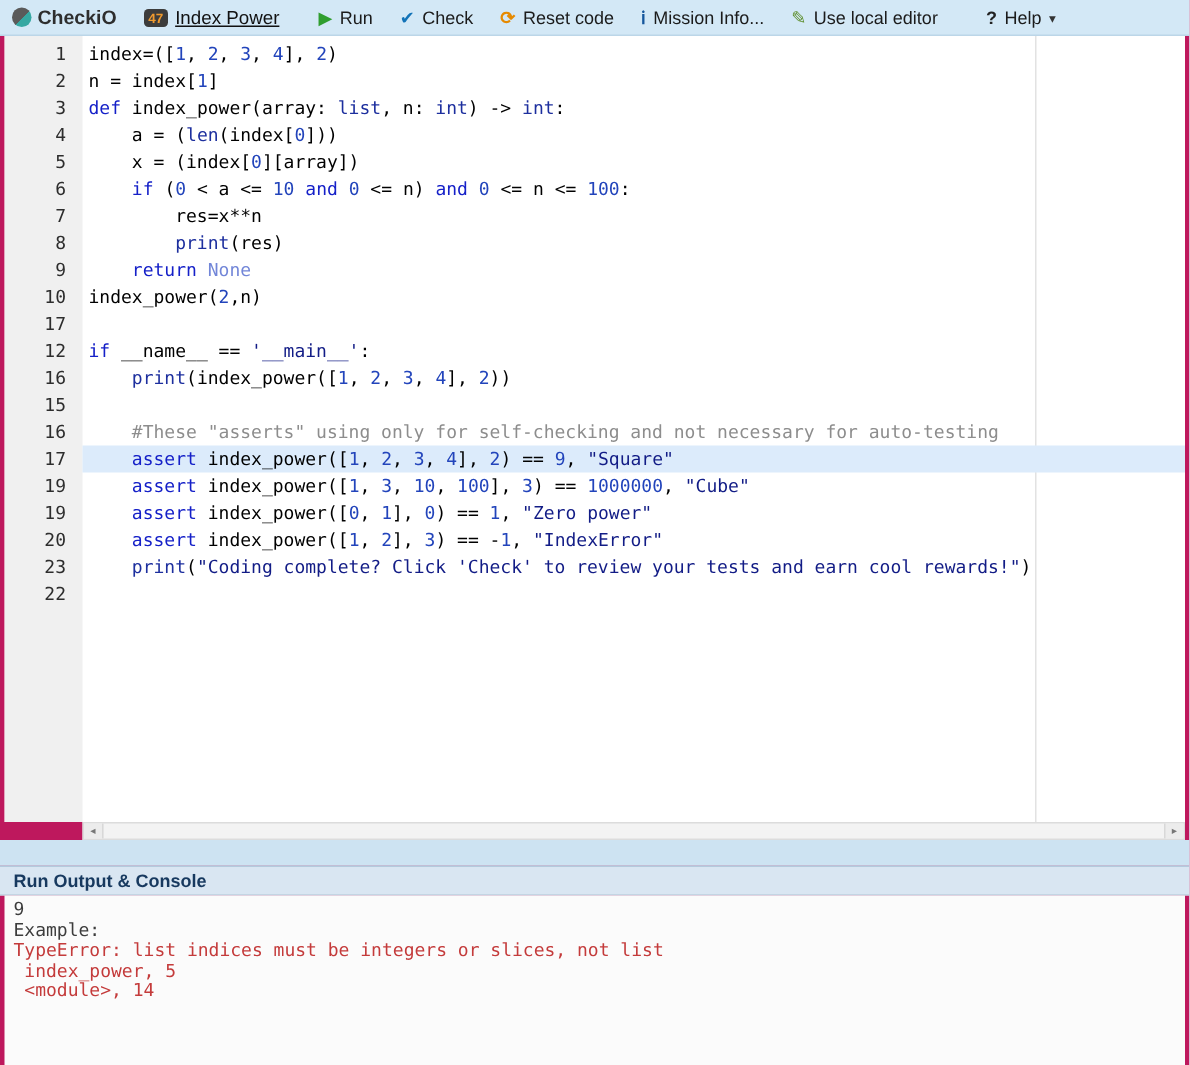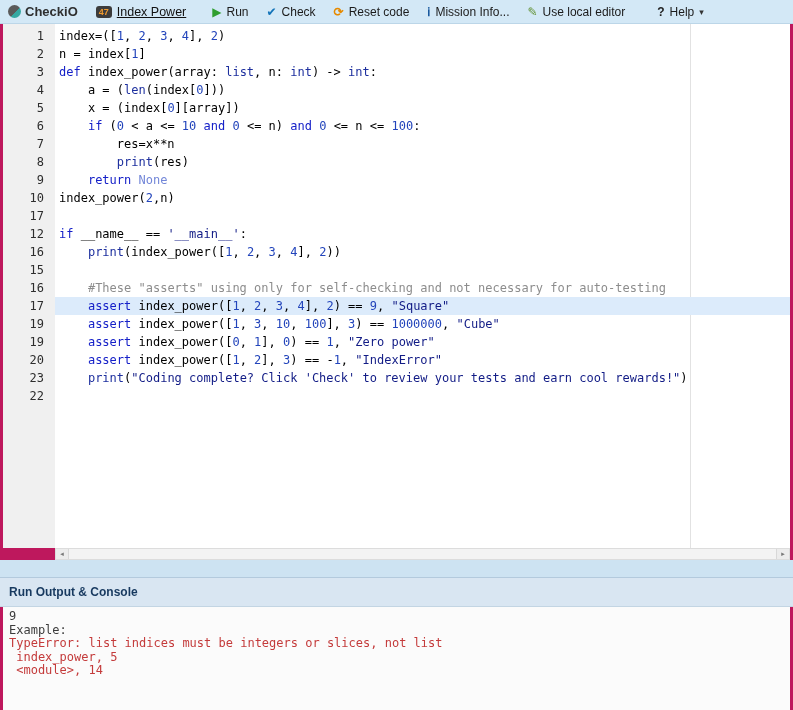--- a/index.html
+++ b/index.html
@@ -52,21 +52,21 @@
   .hscrollbar { flex:none; height:12px; margin:0 3px 0 55px; display:flex; align-items:stretch;
                 background:#f3f3f3; border:1px solid #dcdcdc; }
   .sb-arrow { width:13px; flex:none; display:flex; align-items:center; justify-content:center;
               font-size:7px; color:#777; background:#ececec; cursor:pointer; }
   .sb-arrow.left  { border-right:1px solid #d8d8d8; }
   .sb-arrow.right { border-left:1px solid #d8d8d8; }
   .sb-track { flex:1; }
 
   
   .splitter { flex:none; height:17px; background:#cde3f2; cursor:row-resize; }
-  .console-header { flex:none; height:30px; background:#d9e6f2; border-top:1px solid #b3cadd;
+  .console-header { flex:none; height:20px; background:#d9e6f2; border-top:1px solid #b3cadd;
                     border-bottom:1px solid #c3d5e3; display:flex; align-items:center;
                     padding:0 9px; font-size:12px; font-weight:bold; color:#17395f; }
   .console { flex:1; background:#fbfbfb; margin:0 3px; padding:3px 6px;
              font-family:"DejaVu Sans Mono", monospace; font-size:12px; line-height:13.5px; overflow:hidden; }
   .cline { white-space:pre; color:#3c3c3c; }
   .cline.error { color:#c43b3b; }
 </style>
 </head>
 <body>
 

